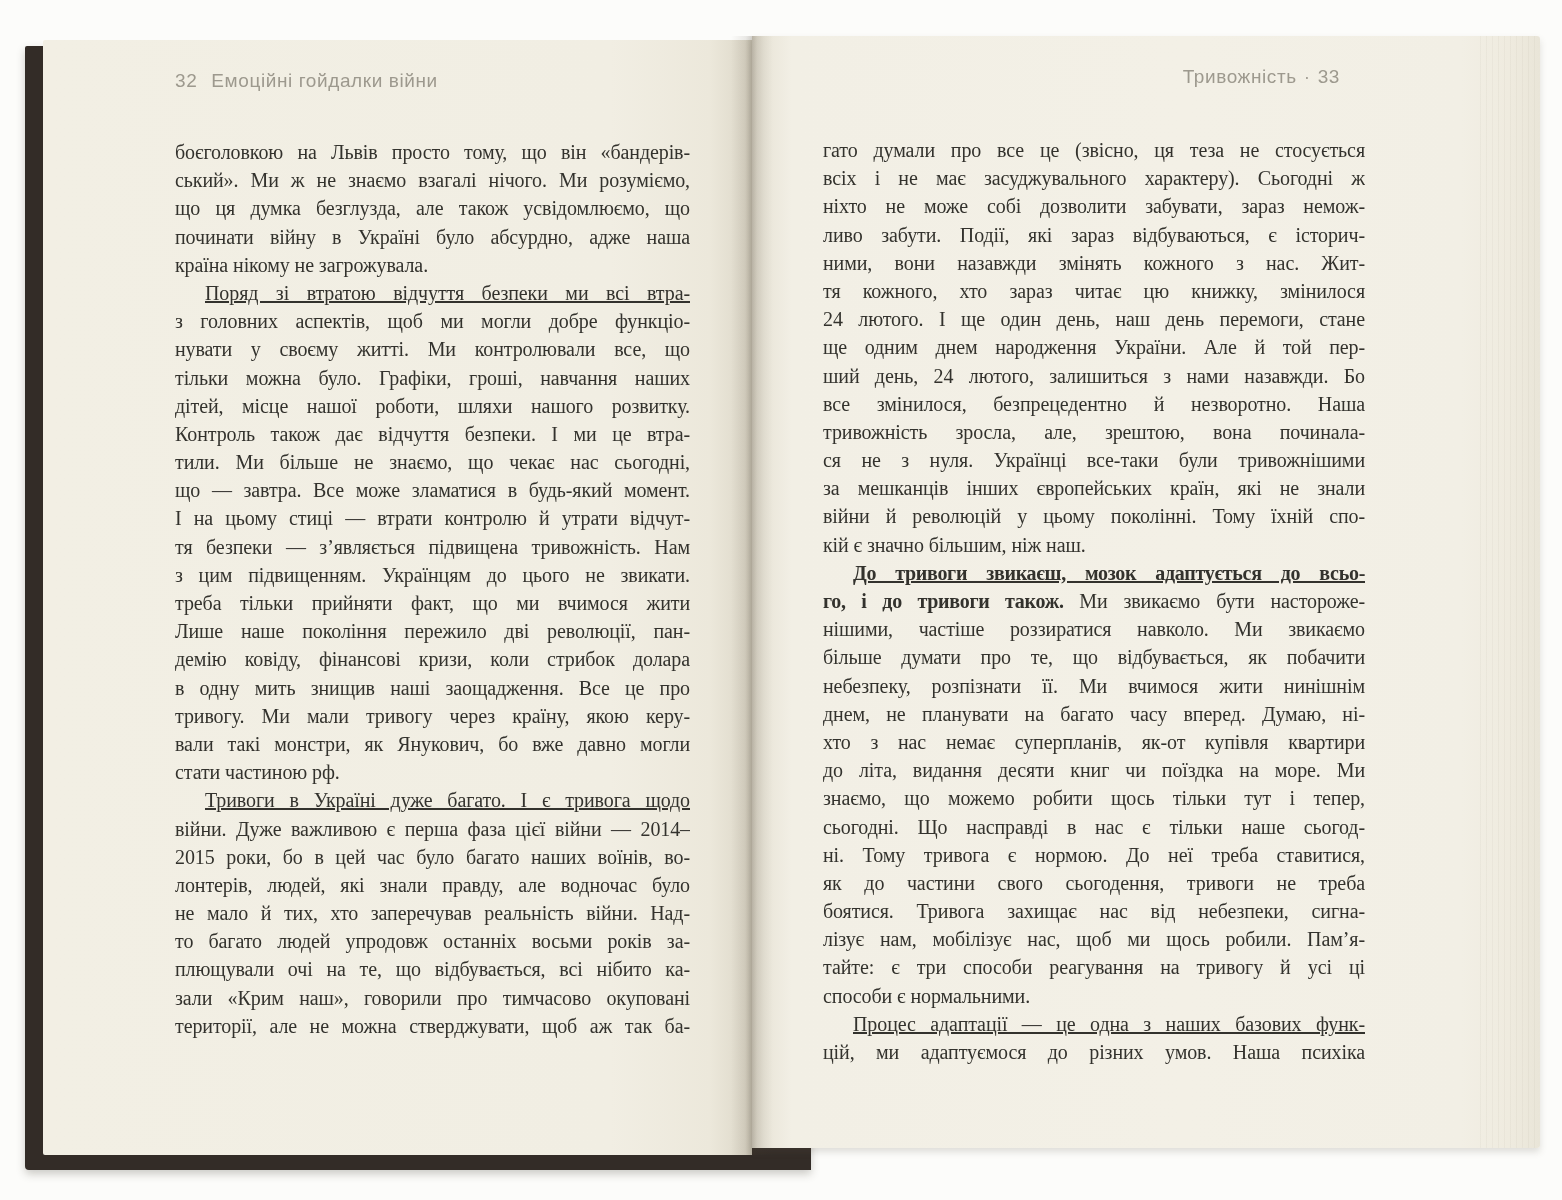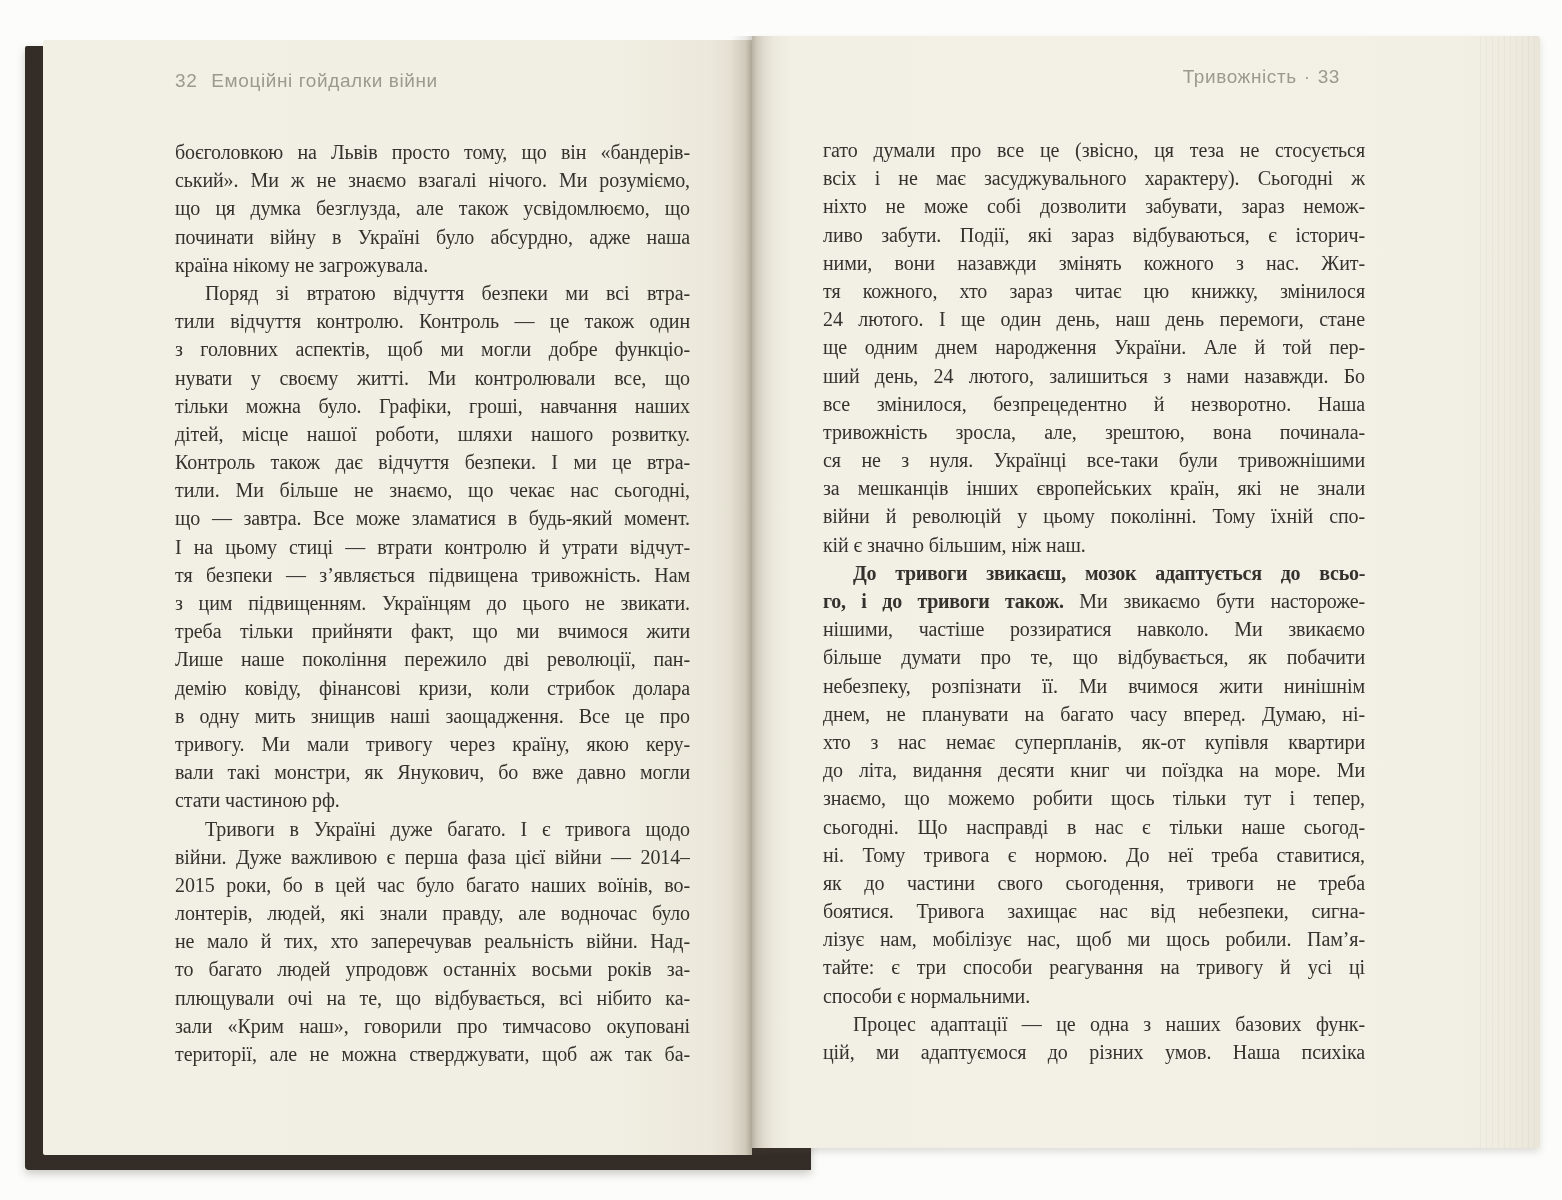--- a/index.html
+++ b/index.html
@@ -67,42 +67,41 @@
     letter-spacing:-0.1px;
   }
   .page.left .textblock{left:132px;top:98px;width:515px;}
   .page.right .textblock{left:71px;top:100px;width:542px;}
 
   .line{
     height:28.2px;overflow:hidden;
     text-align:justify;text-align-last:justify;
   }
   .line.nojust{text-align-last:left;}
-  .line.indent{text-indent:30px;}
+  .line.indent{text-indent:30px;text-decoration:underline;}
   .line b{font-weight:bold;letter-spacing:-0.3px;}
 </style>
 </head>
 <body>
 
 <div class="photo">
 
   <div class="cover"></div>
 
   <div class="page left">
     <div class="running-header">
       <span class="num">32</span><span class="gap"></span><span>Емоційні гойдалки війни</span>
     </div>
     <div class="textblock">
         <div class="line"><span>боєголовкою на Львів просто тому, що він «бандерів-</span></div>
         <div class="line"><span>ський». Ми ж не знаємо взагалі нічого. Ми розуміємо,</span></div>
         <div class="line"><span>що ця думка безглузда, але також усвідомлюємо, що</span></div>
         <div class="line"><span>починати війну в Україні було абсурдно, адже наша</span></div>
         <div class="line nojust"><span>країна нікому не загрожувала.</span></div>
         <div class="line indent"><span>Поряд зі втратою відчуття безпеки ми всі втра-</span></div>
-        <div class="line"><span>тили відчуття контролю. Контроль — це також один</span></div>
         <div class="line"><span>з головних аспектів, щоб ми могли добре функціо-</span></div>
         <div class="line"><span>нувати у своєму житті. Ми контролювали все, що</span></div>
         <div class="line"><span>тільки можна було. Графіки, гроші, навчання наших</span></div>
         <div class="line"><span>дітей, місце нашої роботи, шляхи нашого розвитку.</span></div>
         <div class="line"><span>Контроль також дає відчуття безпеки. І ми це втра-</span></div>
         <div class="line"><span>тили. Ми більше не знаємо, що чекає нас сьогодні,</span></div>
         <div class="line"><span>що — завтра. Все може зламатися в будь-який момент.</span></div>
         <div class="line"><span>І на цьому стиці — втрати контролю й утрати відчут-</span></div>
         <div class="line"><span>тя безпеки — з’являється підвищена тривожність. Нам</span></div>
         <div class="line"><span>з цим підвищенням. Українцям до цього не звикати.</span></div>

